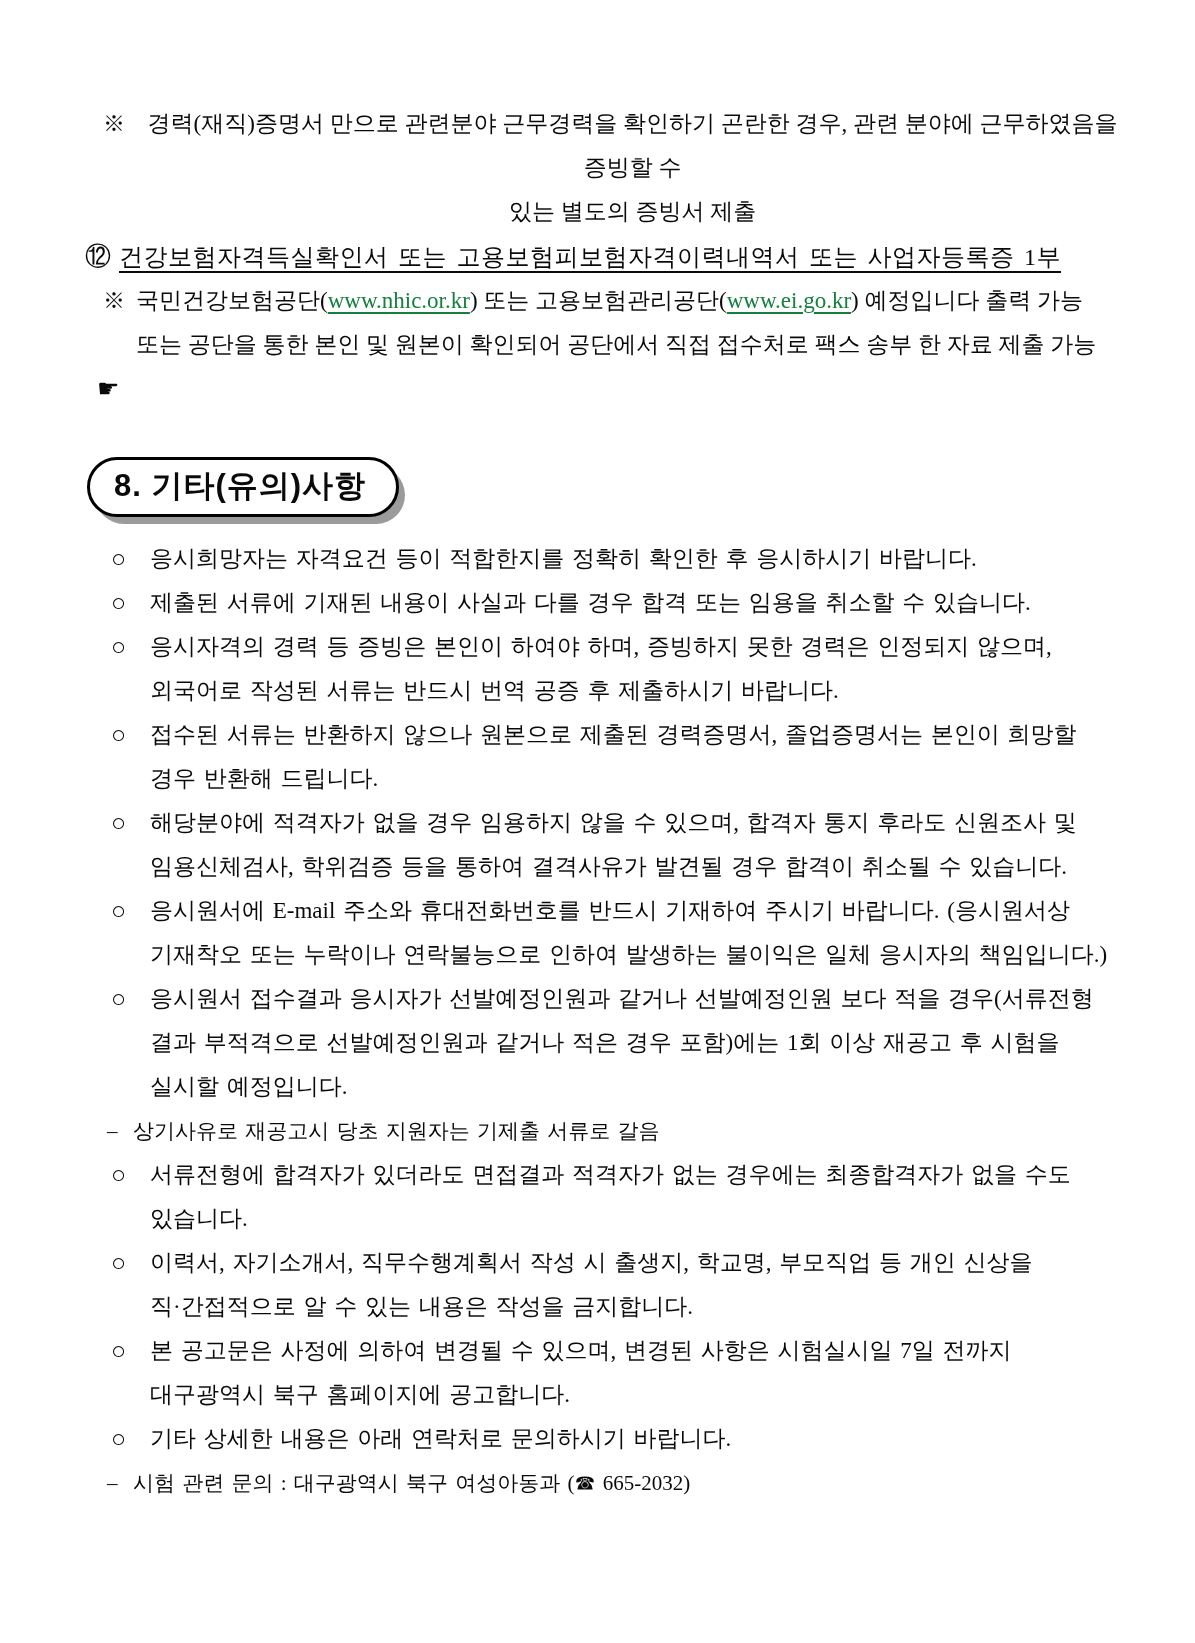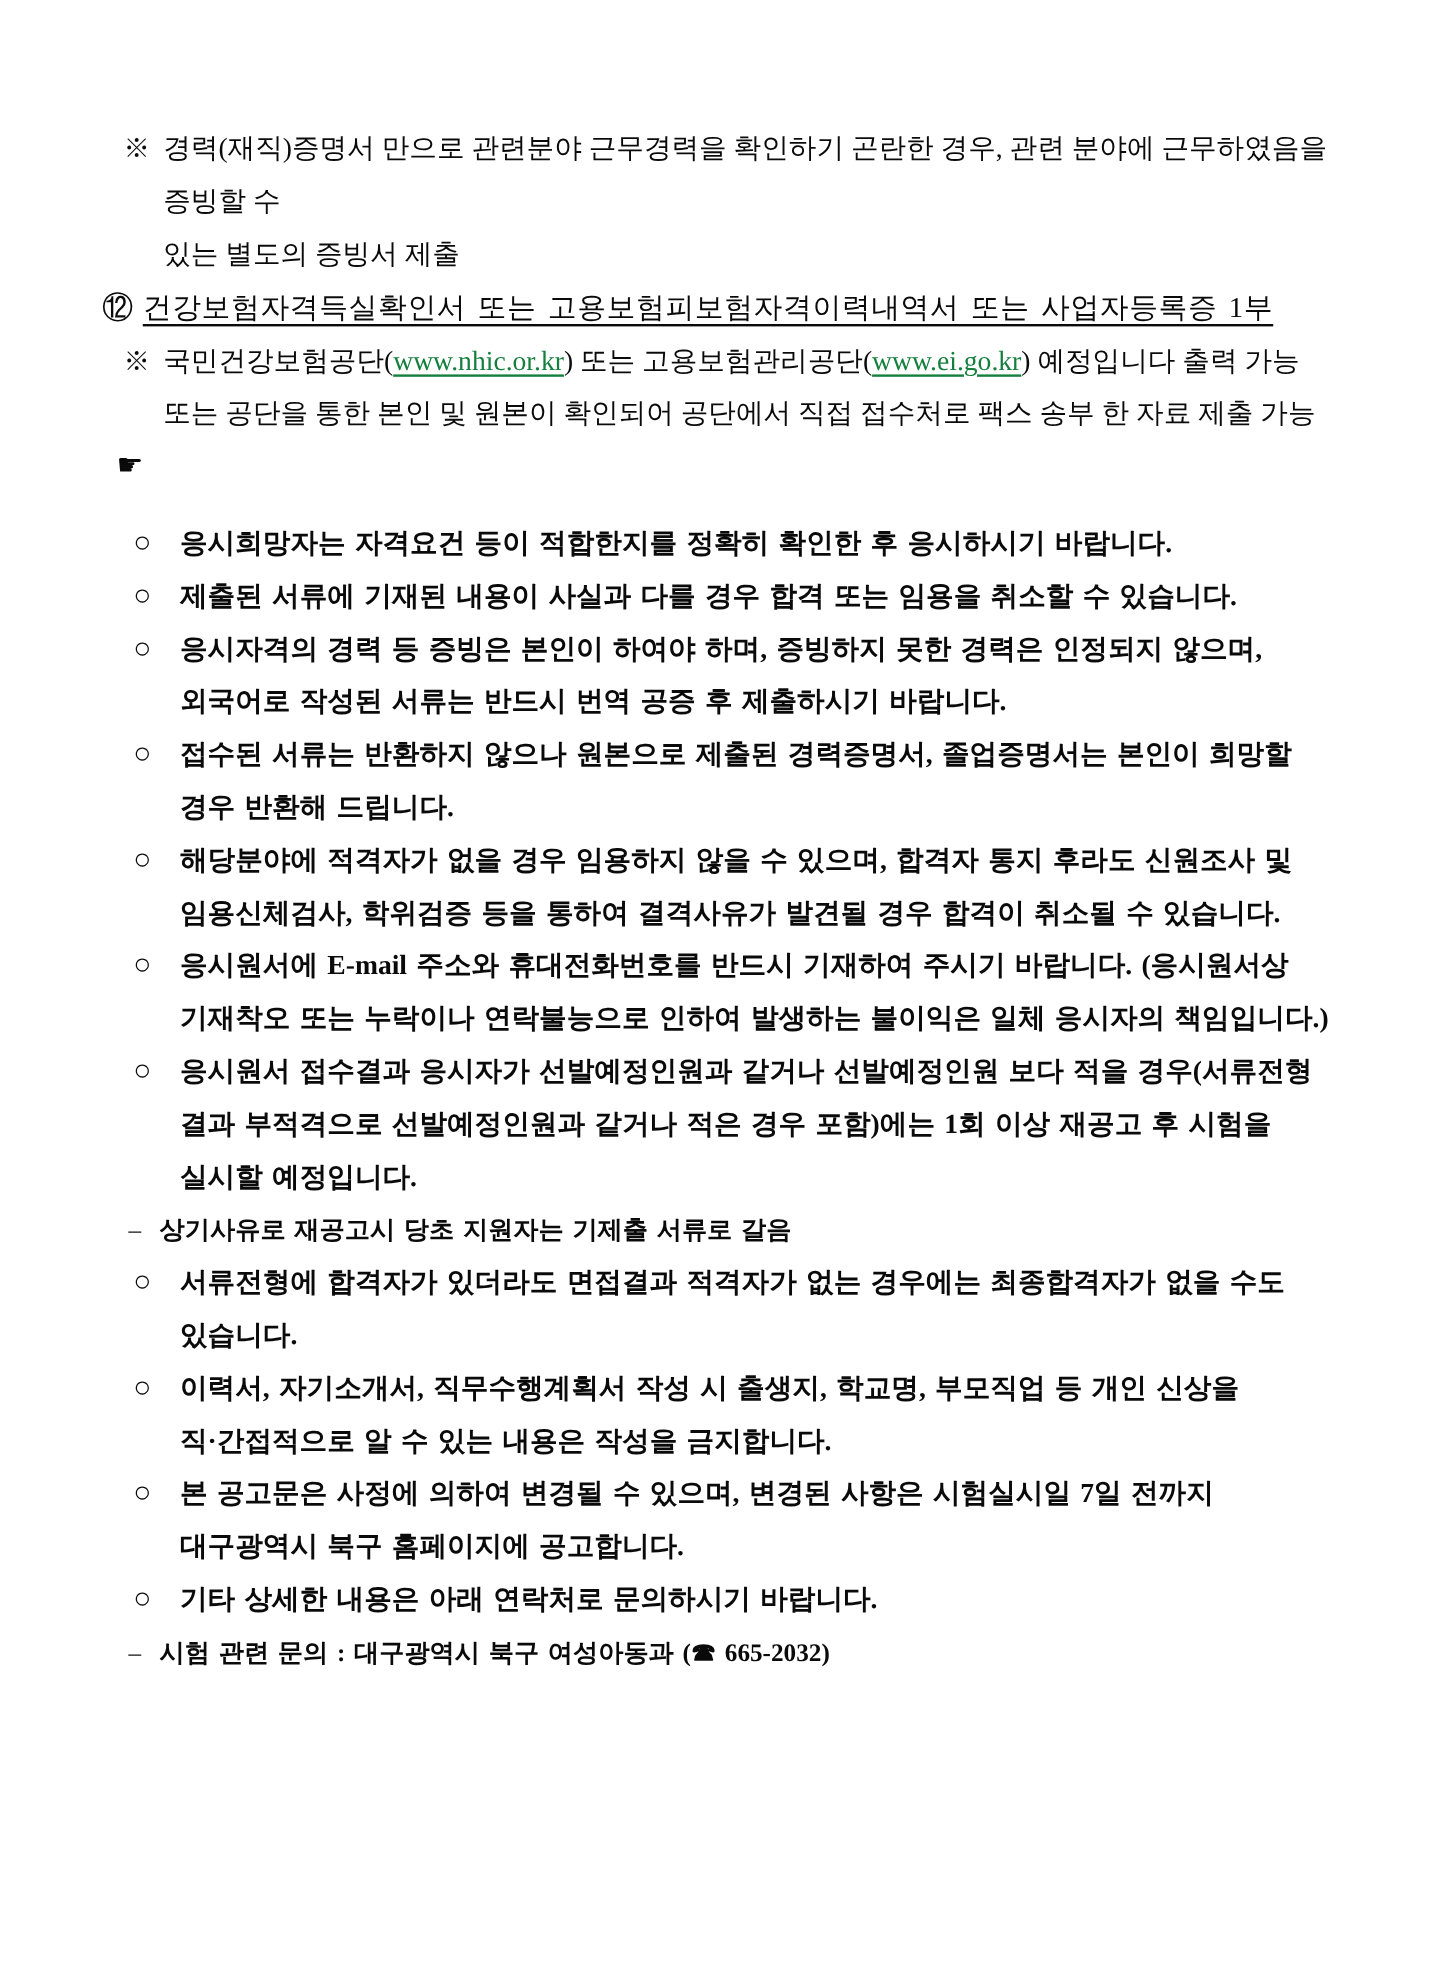--- a/index.html
+++ b/index.html
@@ -5,21 +5,21 @@
   *{box-sizing:border-box;}
   html,body{margin:0;padding:0;}
   body{
     width:1195px;height:1643px;overflow:hidden;
     background:#ffffff;color:#0a0a0a;
     font-family:"Liberation Serif","DejaVu Serif",serif;
   }
   .doc{padding:102px 66px 0 85px;}
   .row{display:flex;align-items:flex-start;}
   .m{flex:none;}
-  .pre{white-space:pre-wrap;}
+  .pre{white-space:pre-wrap;text-align:center;}
   .block{display:block;}
 
   
   .note-career{margin-left:18px;font-size:23px;line-height:44px;}
   .note-career .m{width:33px;font-size:22px;}
   .item12{font-size:24px;line-height:44px;margin-top:1px;}
   .item12 .m{width:34px;font-size:26px;}
   .item12 .t{text-decoration:underline;text-underline-offset:6px;text-decoration-thickness:1.5px;letter-spacing:.5px;word-spacing:3px;}
   .bold-note{margin-left:37px;font-family:"Liberation Sans","DejaVu Sans",sans-serif;font-weight:bold;font-size:24px;line-height:42px;}
   .note-print{margin-left:18px;font-size:23px;line-height:44px;}
@@ -38,21 +38,21 @@
     box-shadow:7px 8px 0 -1px #9b9b9b;
   }
 
   
   .notices{margin-top:20px;}
   .notice{display:flex;align-items:flex-start;font-size:23px;line-height:44px;word-spacing:2px;}
   .notice.bullet{padding-left:26px;}
   .notice.bullet .m{width:39px;font-size:25px;}
   .notice.dash{padding-left:22px;font-size:21px;}
   .notice.dash .m{width:26px;}
-  .ntext{white-space:pre-wrap;flex:1;font-weight:bold;}
+  .ntext{white-space:pre-wrap;flex:1;}
 </style>
 </head>
 <body>
 
 <div class="doc">
 
   <section>
 
     <div class="row note-career">
       <span class="m">※</span>
@@ -70,20 +70,23 @@
       <span class="m">※</span>
       <span><span>국민건강보험공단(</span><a class="link">www.nhic.or.kr</a><span>) 또는 고용보험관리공단(</span><a class="link">www.ei.go.kr</a><span>) 예정입니다 출력 가능</span><span class="block">또는 공단을 통한 본인 및 원본이 확인되어 공단에서 직접 접수처로 팩스 송부 한 자료 제출 가능</span></span>
     </div>
 
     <div class="row note-hand">
       <span class="m">☛</span>
     </div>
 
   </section>
 
+  <div class="pill">
+    <span>8. 기타(유의)사항</span>
+  </div>
 
   <section class="notices" id="notice-list">
   <div class="row notice bullet">
     <span class="m">○</span>
     <span class="ntext">응시희망자는 자격요건 등이 적합한지를 정확히 확인한 후 응시하시기 바랍니다.</span>
   </div>
 
   <div class="row notice bullet">
     <span class="m">○</span>
     <span class="ntext">제출된 서류에 기재된 내용이 사실과 다를 경우 합격 또는 임용을 취소할 수 있습니다.</span>

